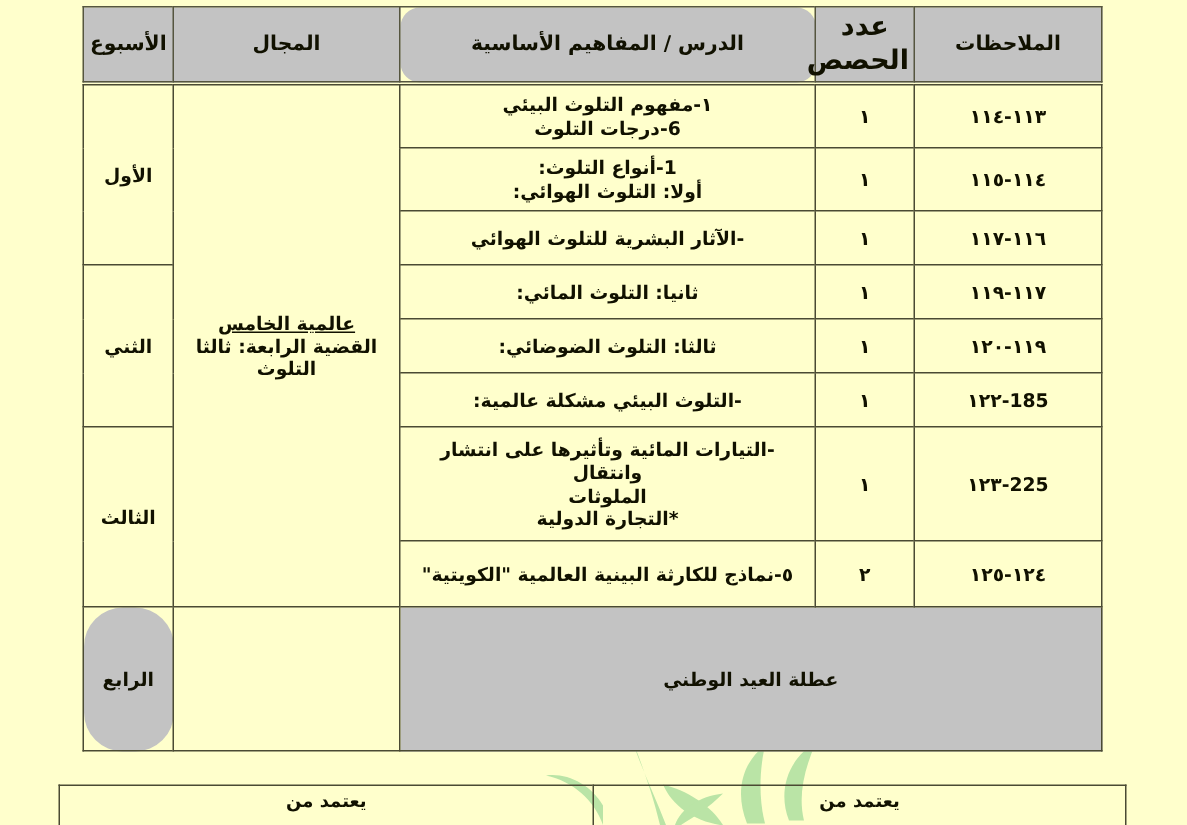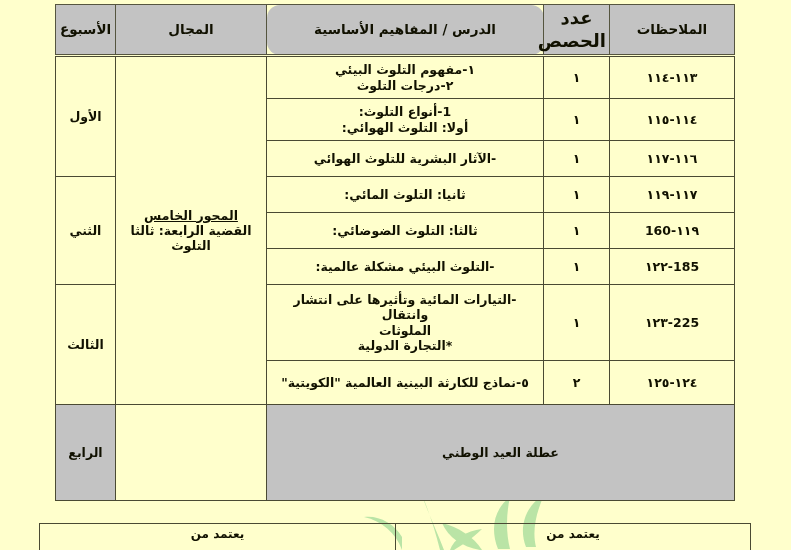--- a/index.html
+++ b/index.html
@@ -79,21 +79,21 @@
   .cell-field {
     font-size: 13.5px;
     line-height: 2.35;
     padding: 6px 4px;
   }
   .cell-field .u { text-decoration: underline; display: block; }
   .cell-field .ln { display: block; }
 
   .gray { background: #c3c3c3 !important; }
   .cell-holiday { font-size: 13px; height: 96px; }
-  .cell-week-gray { background: #c3c3c3 !important; }
+  .cell-week-gray { background: #c3c3c3 !important; border-radius: 26px; }
   .cell-blank-field { background: #ffffcc; }
 
   
   #footer-table {
     right: 40px;
     top: 523px;
     width: 711px;
   }
   #footer-table td {
     background: transparent;
@@ -136,24 +136,24 @@
   </table>
 
 <table class="tbl" id="body-table">
 
   <tbody>
       <tr>
     <td class="c-notes">١١٣-١١٤</td>
     <td class="c-count">١</td>
     <td class="c-lesson" style="height:42px">
       <span>١-مفهوم التلوث البيئي</span><br>
-      <span>٢-درجات التلوث</span>
+      <span>6-درجات التلوث</span>
     </td>
     <td class="c-field cell-field" rowspan="8">
-      <span class="u">المحور الخامس</span>
+      <span class="u">عالمية الخامس</span>
       <span class="ln">القضية الرابعة: ثالثا</span>
       <span class="ln">التلوث</span>
     </td>
     <td class="c-week" rowspan="3">الأول</td>
   </tr>
 
   <tr>
     <td class="c-notes">١١٤-١١٥</td>
     <td class="c-count">١</td>
     <td class="c-lesson" style="height:42px">
@@ -169,21 +169,21 @@
   </tr>
 
   <tr>
     <td class="c-notes">١١٧-١١٩</td>
     <td class="c-count">١</td>
     <td class="c-lesson" style="height:36px">ثانيا: التلوث المائي:</td>
     <td class="c-week" rowspan="3">الثني</td>
   </tr>
 
   <tr>
-    <td class="c-notes">١١٩-160</td>
+    <td class="c-notes">١١٩-١٢٠</td>
     <td class="c-count">١</td>
     <td class="c-lesson" style="height:36px">ثالثا: التلوث الضوضائي:</td>
   </tr>
 
   <tr>
     <td class="c-notes">185-١٢٢</td>
     <td class="c-count">١</td>
     <td class="c-lesson" style="height:36px">-التلوث البيئي مشكلة عالمية:</td>
   </tr>
 

